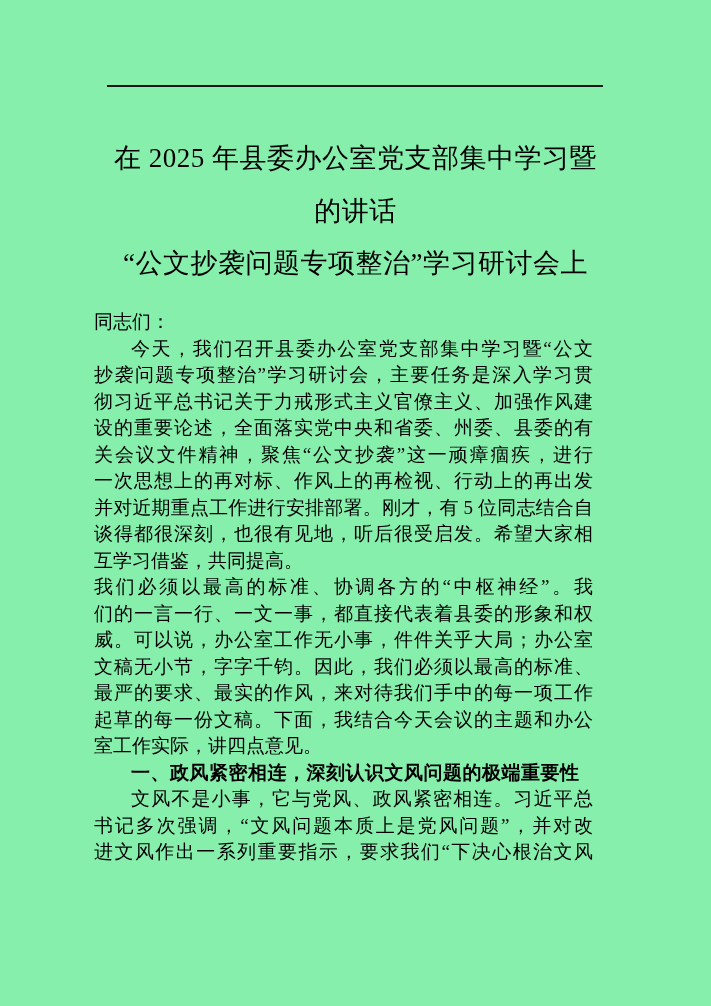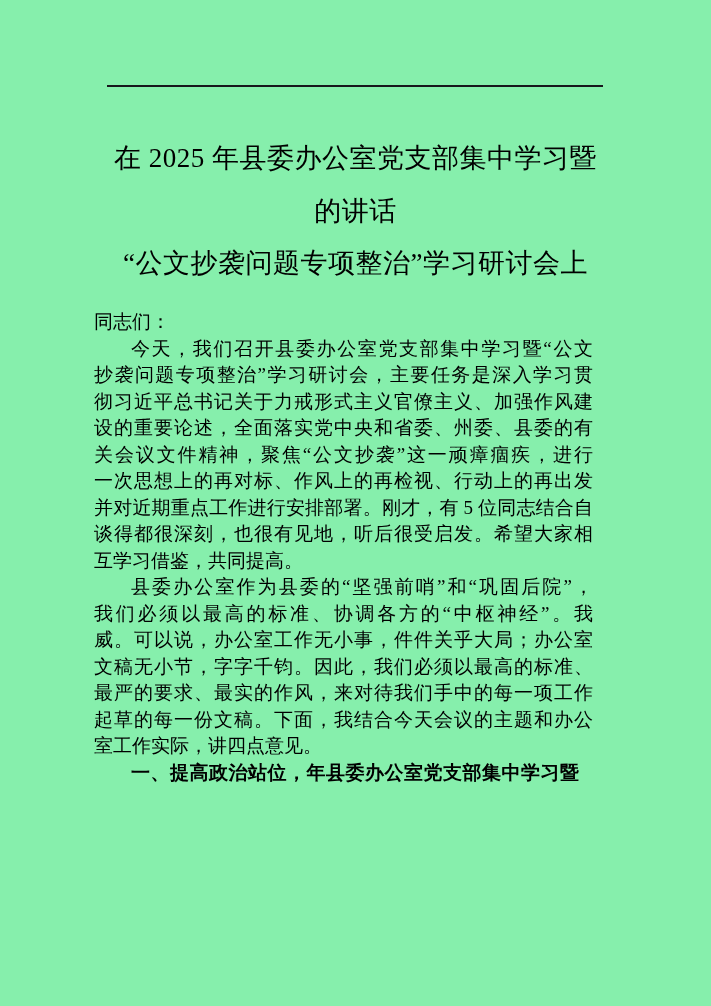--- a/index.html
+++ b/index.html
@@ -76,26 +76,31 @@
       <div class="ln fill">彻习近平总书记关于力戒形式主义官僚主义、加强作风建</div>
       <div class="ln fill">设的重要论述，全面落实党中央和省委、州委、县委的有</div>
       <div class="ln fill">关会议文件精神，聚焦“公文抄袭”这一顽瘴痼疾，进行</div>
       <div class="ln fill">一次思想上的再对标、作风上的再检视、行动上的再出发</div>
       <div class="ln fill">并对近期重点工作进行安排部署。刚才，有 5 位同志结合自</div>
       <div class="ln fill">谈得都很深刻，也很有见地，听后很受启发。希望大家相</div>
       <div class="ln">互学习借鉴，共同提高。</div>
     </section>
 
     <section>
-      <div class="ln fill indent">县委办公室作为县委的“坚强前哨”和“巩固后院”，</div>
       <div class="ln fill">我们必须以最高的标准、协调各方的“中枢神经”。我</div>
+      <div class="ln fill">们的一言一行、一文一事，都直接代表着县委的形象和权</div>
       <div class="ln fill">威。可以说，办公室工作无小事，件件关乎大局；办公室</div>
       <div class="ln fill">文稿无小节，字字千钧。因此，我们必须以最高的标准、</div>
       <div class="ln fill">最严的要求、最实的作风，来对待我们手中的每一项工作</div>
       <div class="ln fill">起草的每一份文稿。下面，我结合今天会议的主题和办公</div>
       <div class="ln">室工作实际，讲四点意见。</div>
     </section>
 
-    <div class="ln indent heading">一、提高政治站位，年县委办公室党支部集中学习暨</div>
+    <div class="ln indent heading">一、政风紧密相连，深刻认识文风问题的极端重要性</div>
 
+    <section>
+      <div class="ln fill indent">文风不是小事，它与党风、政风紧密相连。习近平总</div>
+      <div class="ln fill">书记多次强调，“文风问题本质上是党风问题”，并对改</div>
+      <div class="ln fill">进文风作出一系列重要指示，要求我们“下决心根治文风</div>
+    </section>
   </main>
 
 </div>
 
 </body></html>

